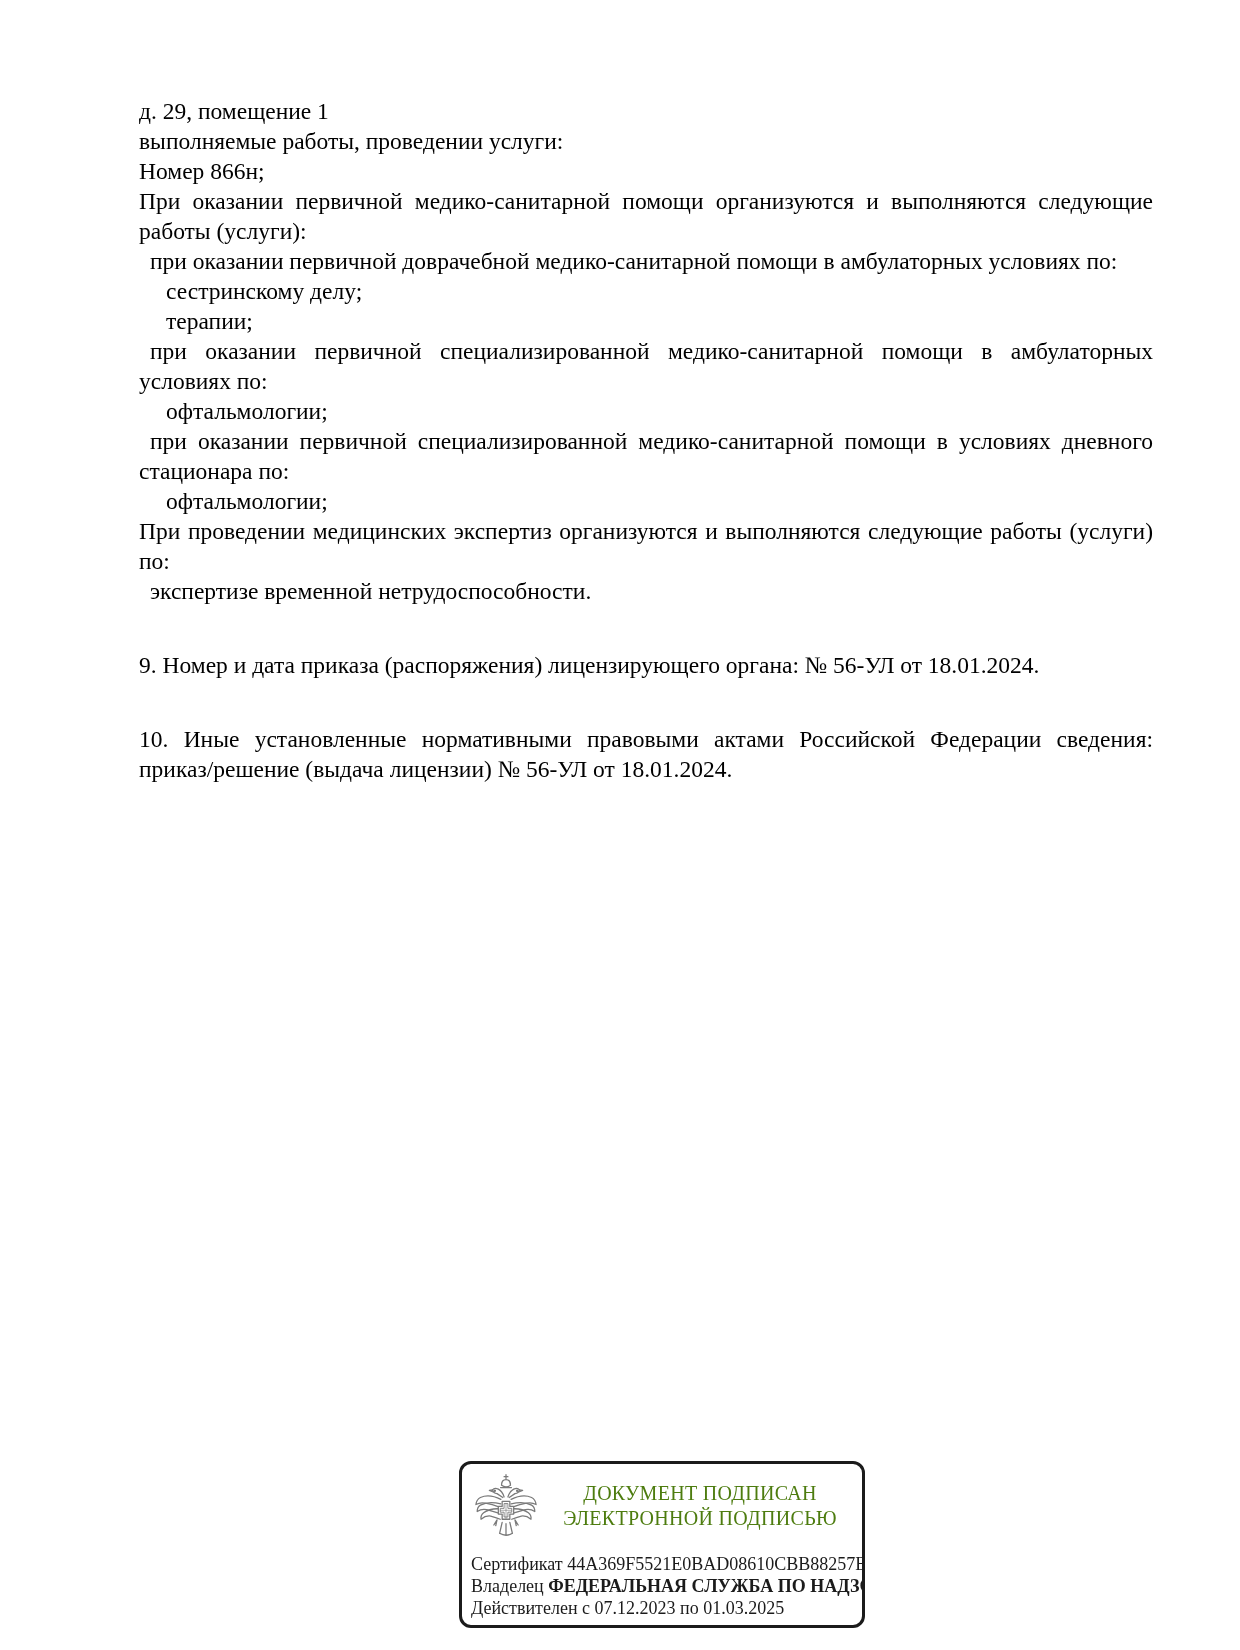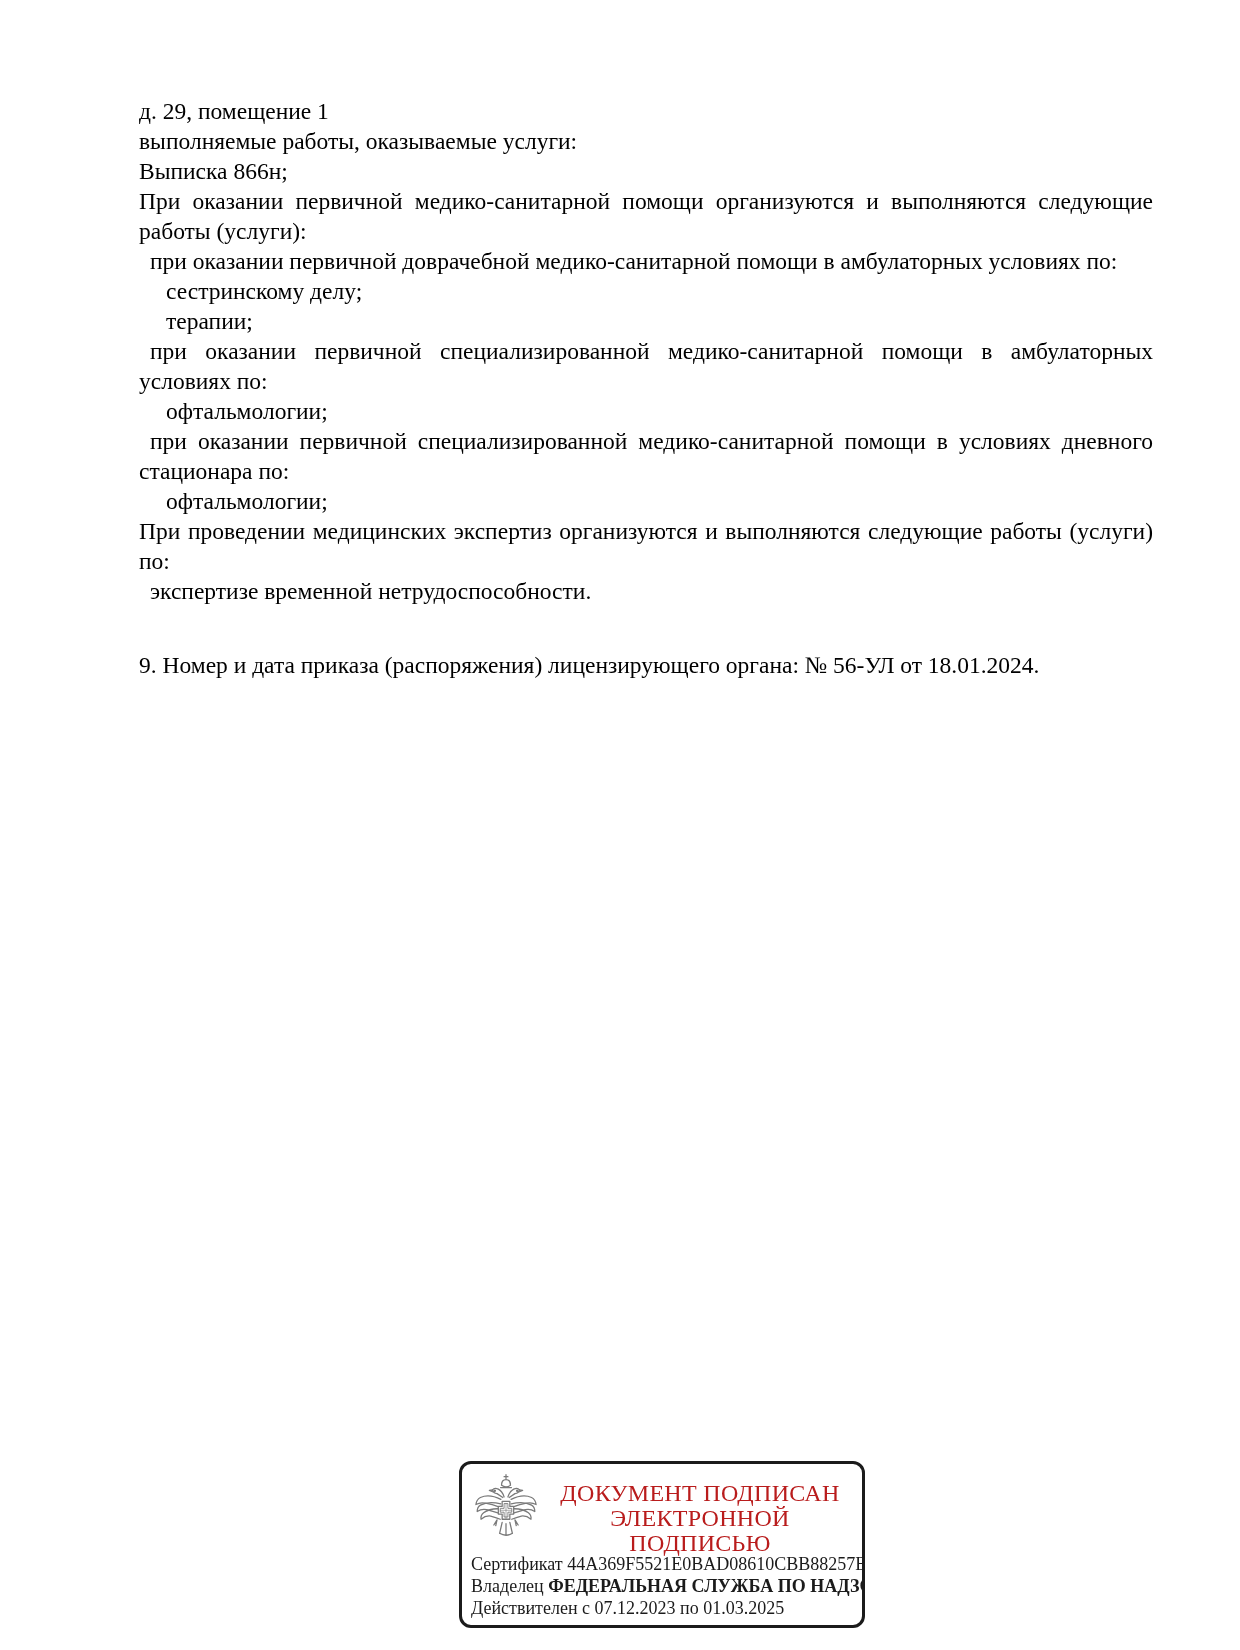--- a/index.html
+++ b/index.html
@@ -45,23 +45,23 @@
   .emblem {
     flex: 0 0 auto;
     margin: 8px 0 0 12px;
     width: 64px;
     height: 74px;
   }
   .stamp-title {
     flex: 1 1 auto;
     margin-top: 17px;
     text-align: center;
-    font-size: 24px;
+    font-size: 20px;
     line-height: 25px;
-    color: #b91c1c;
+    color: #4d7c0f;
     letter-spacing: 0.3px;
   }
   .stamp-info {
     position: absolute;
     left: 9px;
     right: 0;
     top: 89px;
     font-size: 18px;
     line-height: 22px;
     color: #1b1b1b;
@@ -70,33 +70,34 @@
   .owner-name { font-weight: bold; }
 </style>
 </head>
 <body>
 
 <div class="page">
 
   <main class="doc">
 
   <p class="">д. 29, помещение 1</p>
-      <p class="">выполняемые работы, оказываемые услуги:</p>
-      <p class="">Выписка 866н;</p>
+      <p class="">выполняемые работы, проведении услуги:</p>
+      <p class="">Номер 866н;</p>
       <p class="">При оказании первичной медико-санитарной помощи организуются и выполняются следующие работы (услуги):</p>
       <p class="indent1">при оказании первичной доврачебной медико-санитарной помощи в амбулаторных условиях по:</p>
       <p class="indent2">сестринскому делу;</p>
       <p class="indent2">терапии;</p>
       <p class="indent1">при оказании первичной специализированной медико-санитарной помощи в амбулаторных условиях по:</p>
       <p class="indent2">офтальмологии;</p>
       <p class="indent1">при оказании первичной специализированной медико-санитарной помощи в условиях дневного стационара по:</p>
       <p class="indent2">офтальмологии;</p>
       <p class="">При проведении медицинских экспертиз организуются и выполняются следующие работы (услуги) по:</p>
       <p class="indent1">экспертизе временной нетрудоспособности.</p>
       <p class=" space-before">9. Номер и дата приказа (распоряжения) лицензирующего органа: № 56-УЛ от 18.01.2024.</p>
+      <p class=" space-before">10. Иные установленные нормативными правовыми актами Российской Федерации сведения: приказ/решение (выдача лицензии) № 56-УЛ от 18.01.2024.</p>
     </main>
 
   <div class="stamp">
     <div class="stamp-header">
       <svg class="emblem" viewBox="0 0 100 110" xmlns="http://www.w3.org/2000/svg" aria-hidden="true">
         <g fill="none" stroke="#7a7a7a" stroke-width="2" stroke-linecap="round" stroke-linejoin="round">
 
           <path d="M50 1.5 v6 M47 4.5 h6"></path>
 
           <path d="M43 18 q0 -9 7 -9 q7 0 7 9 q-3.5 2.5 -7 2.5 q-3.5 0 -7 -2.5 z"></path>

